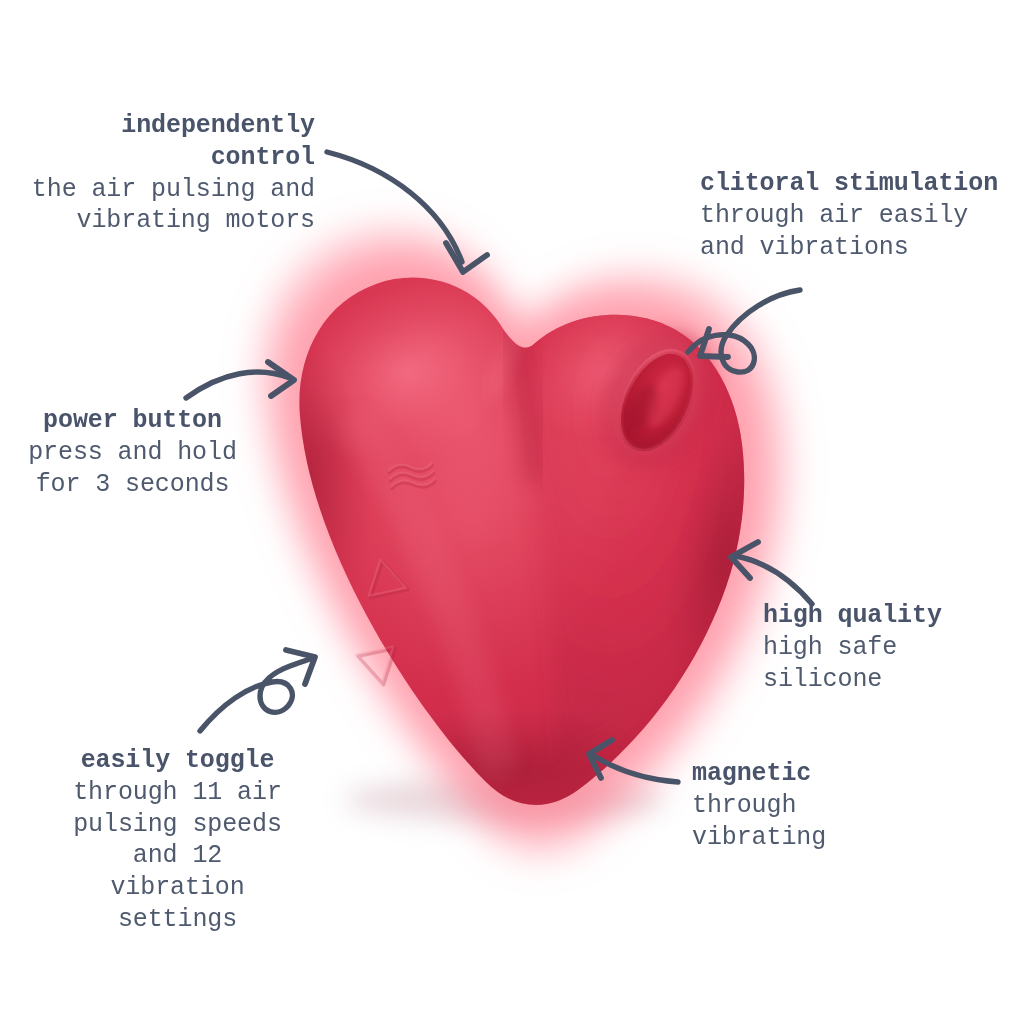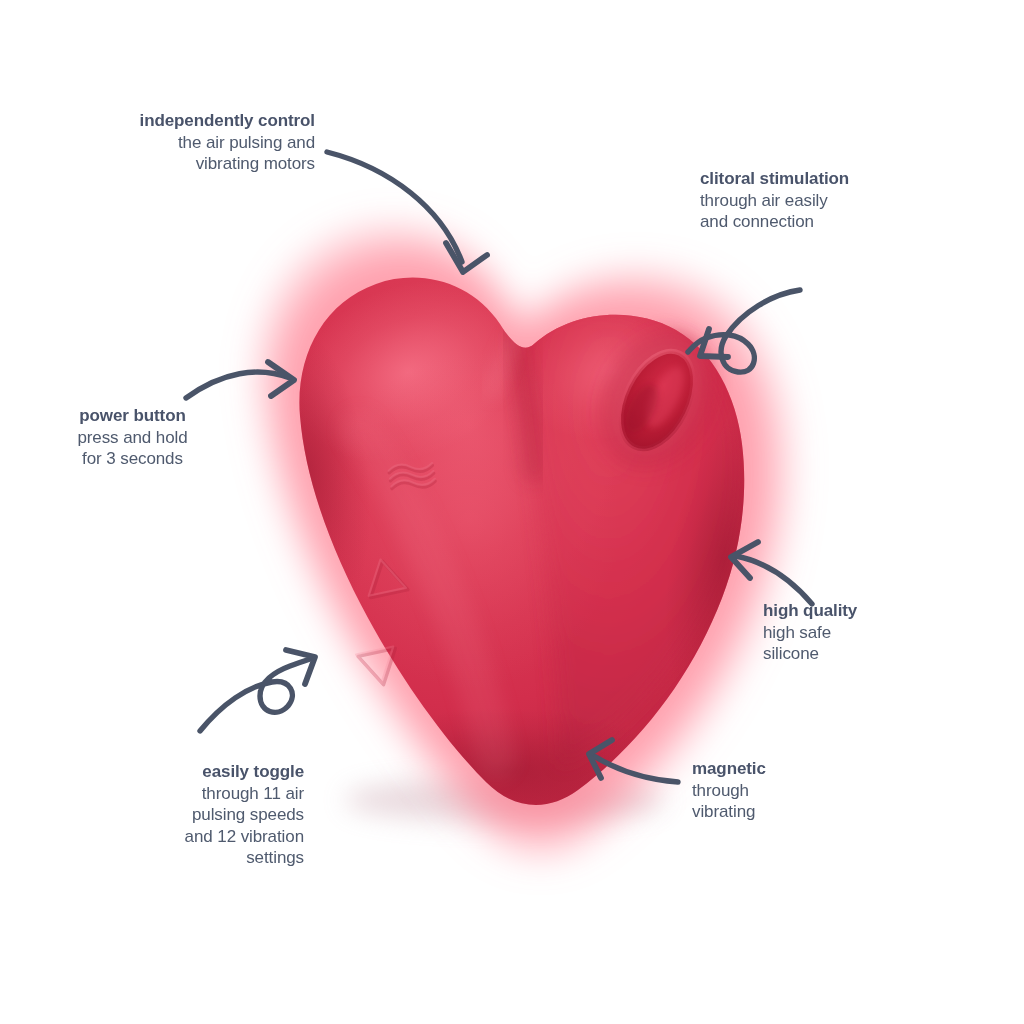--- a/index.html
+++ b/index.html
@@ -14,38 +14,39 @@
     background: #ffffff;
     font-family: "Liberation Sans", sans-serif;
     overflow: hidden;
   }
 
   
   .callout {
     position: absolute;
     color: #4f5a6e;
     line-height: 1.27;
-    font-size: 17px;
+    font-size: 25px;
     font-weight: 400;
     letter-spacing: -0.1px;
+    font-family: Liberation Mono, monospace;
   }
   .callout .hl {
     display: block;
     font-weight: 700;
     color: #49536a;
   }
   .callout .body { display: block; }
   .align-right  { text-align: right; }
   .align-left   { text-align: left; }
 
   
   #callout-independent-control { left: 20px;  top: 110px;  width: 295px; text-align: right; }
   #callout-clitoral            { left: 700px; top: 168px;  width: 300px; text-align: left; }
   #callout-power-button        { left: 20px;  top: 405px;  width: 225px; text-align: center; }
-  #callout-easily-toggle       { left: 69px;  top: 745px;  width: 235px; text-align: right; margin-top: 16px; }
+  #callout-easily-toggle       { left: 60px;  top: 745px;  width: 235px; text-align: center; }
   #callout-high-quality        { left: 763px; top: 600px;  width: 245px; text-align: left; }
   #callout-magnetic            { left: 692px; top: 758px;  width: 260px; text-align: left; }
 
   
   .layer {
     position: absolute;
     left: 0; top: 0;
     width: 1024px;
     height: 1024px;
   }
@@ -249,21 +250,21 @@
 
   <div class="callout align-right" id="callout-independent-control">
     <span class="hl">independently control</span>
     <span class="body">the air pulsing and</span>
     <span class="body">vibrating motors</span>
   </div>
 
   <div class="callout align-left" id="callout-clitoral">
     <span class="hl">clitoral stimulation</span>
     <span class="body">through air easily</span>
-    <span class="body">and connection</span>
+    <span class="body">and vibrations</span>
   </div>
 
   <div class="callout align-left" id="callout-power-button">
     <span class="hl">power button</span>
     <span class="body">press and hold</span>
     <span class="body">for 3 seconds</span>
   </div>
 
   <div class="callout align-left" id="callout-high-quality">
     <span class="hl">high quality</span>

